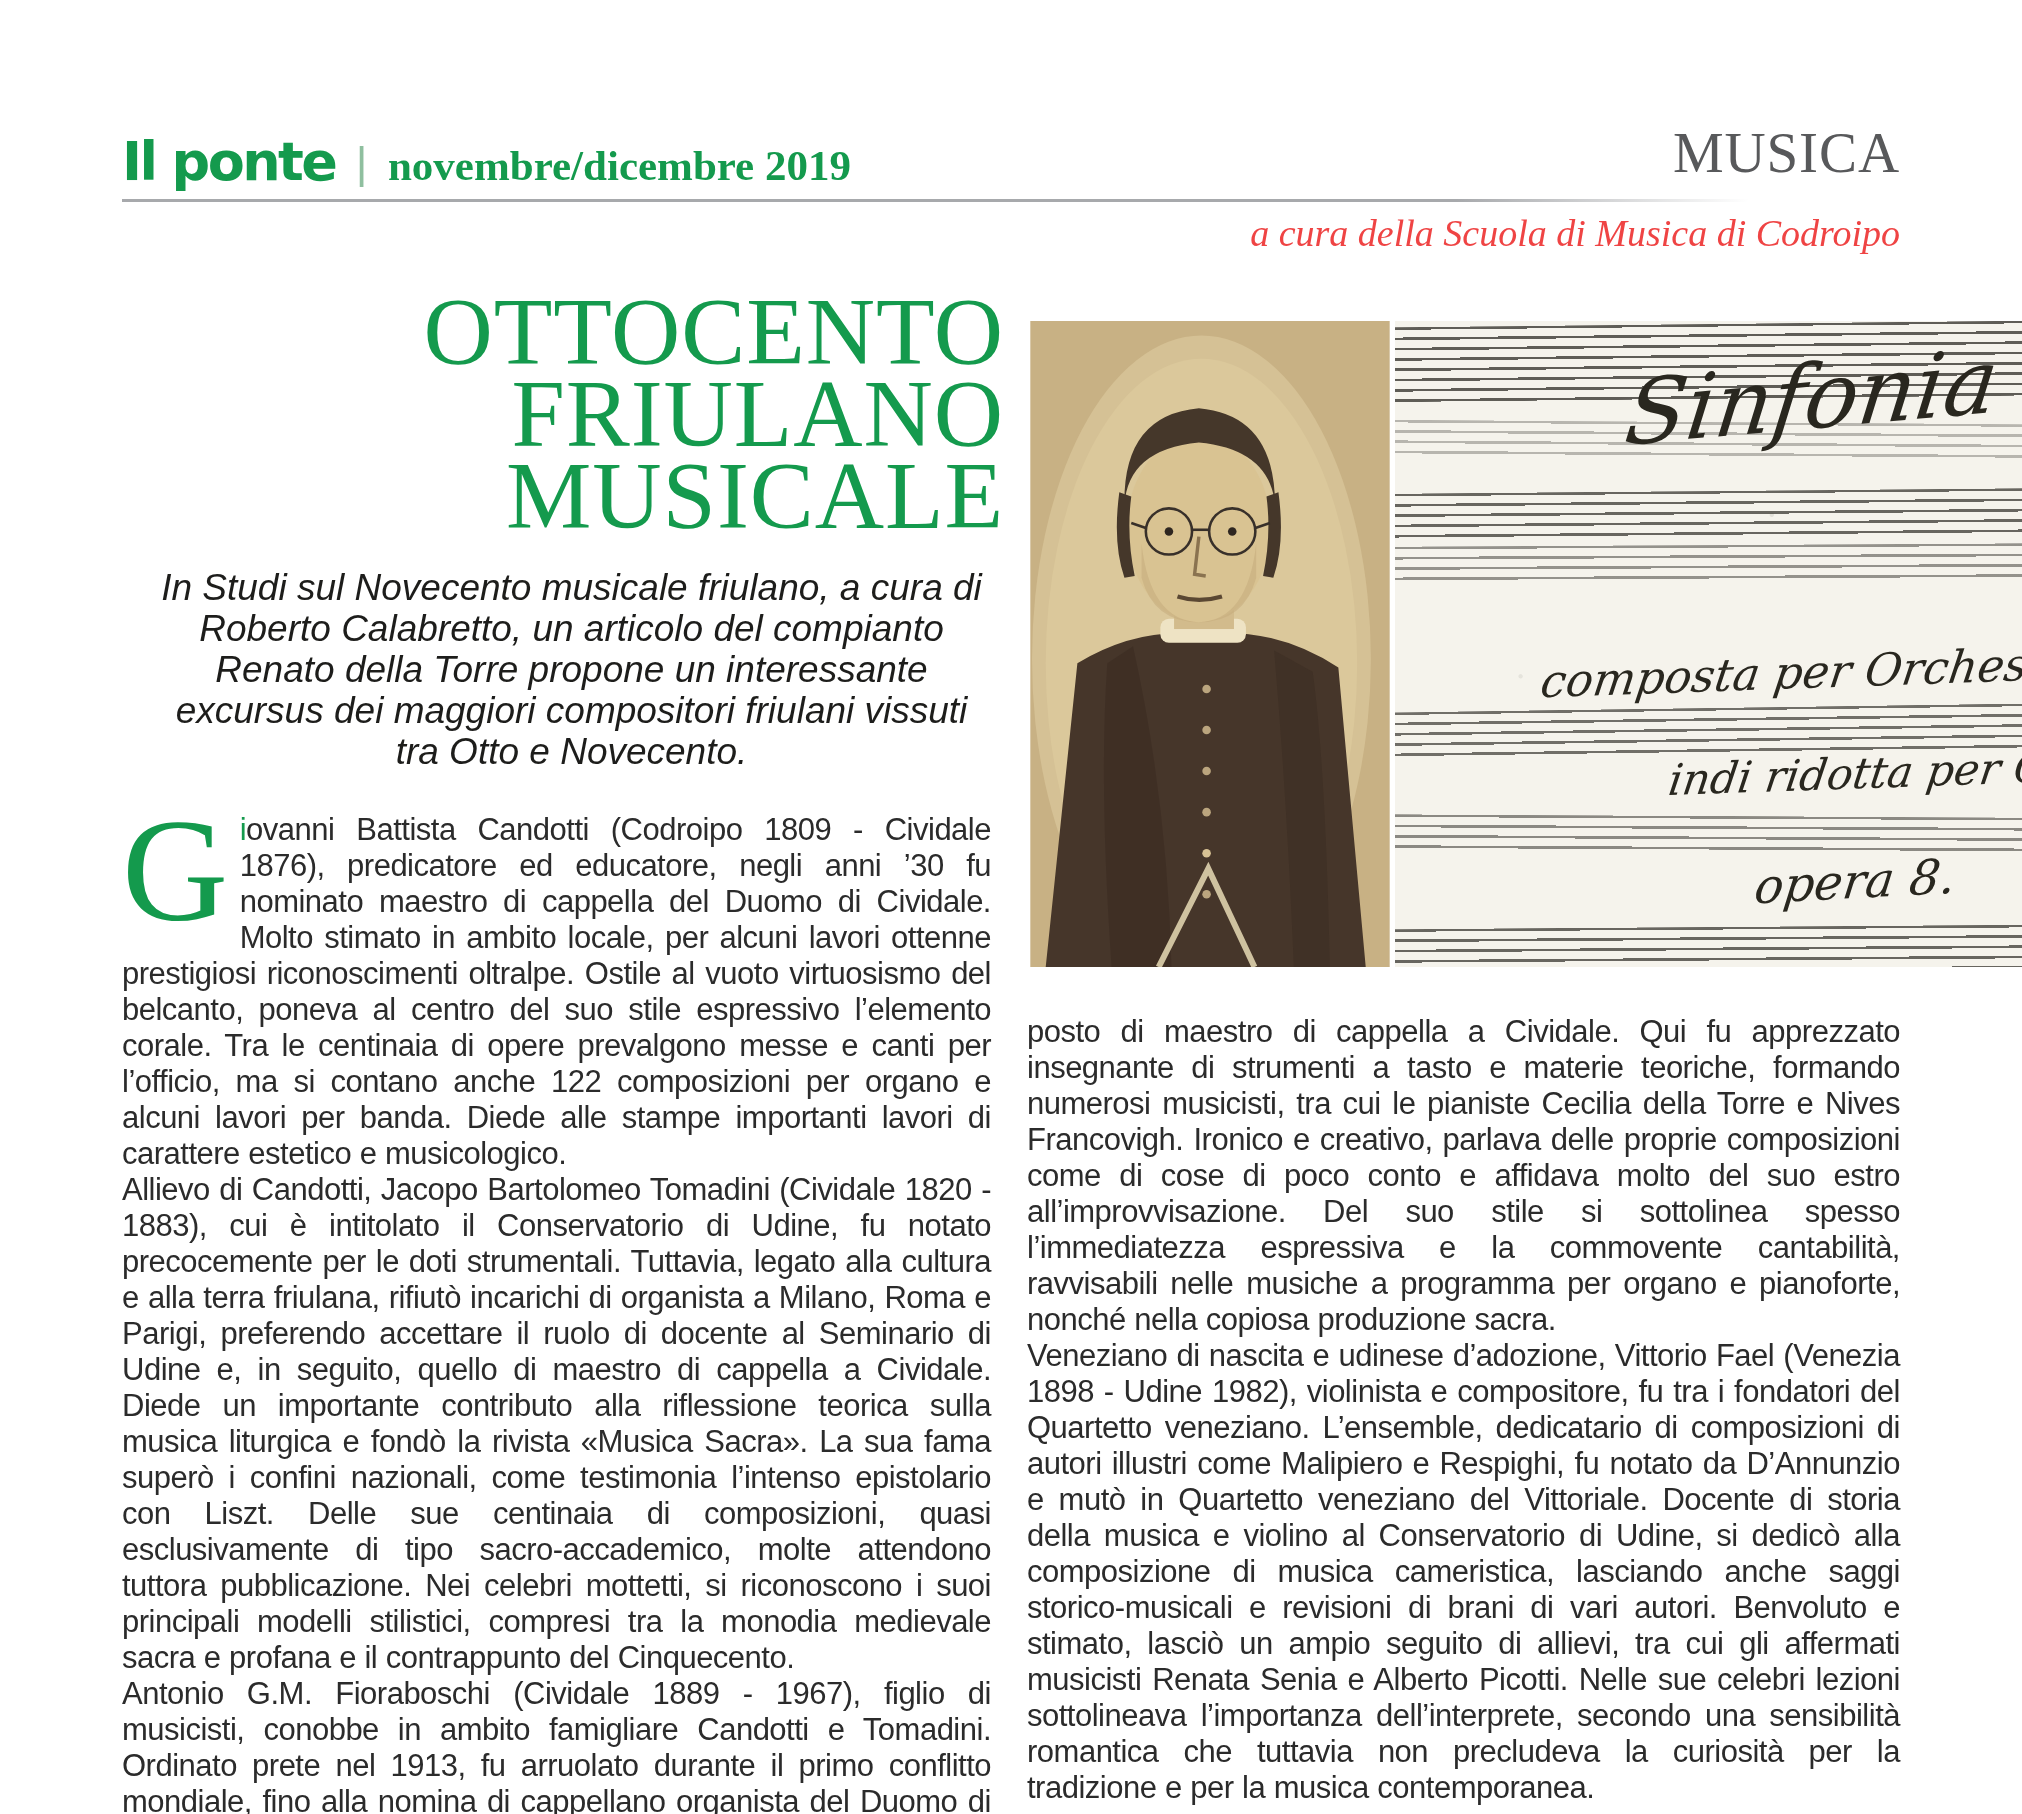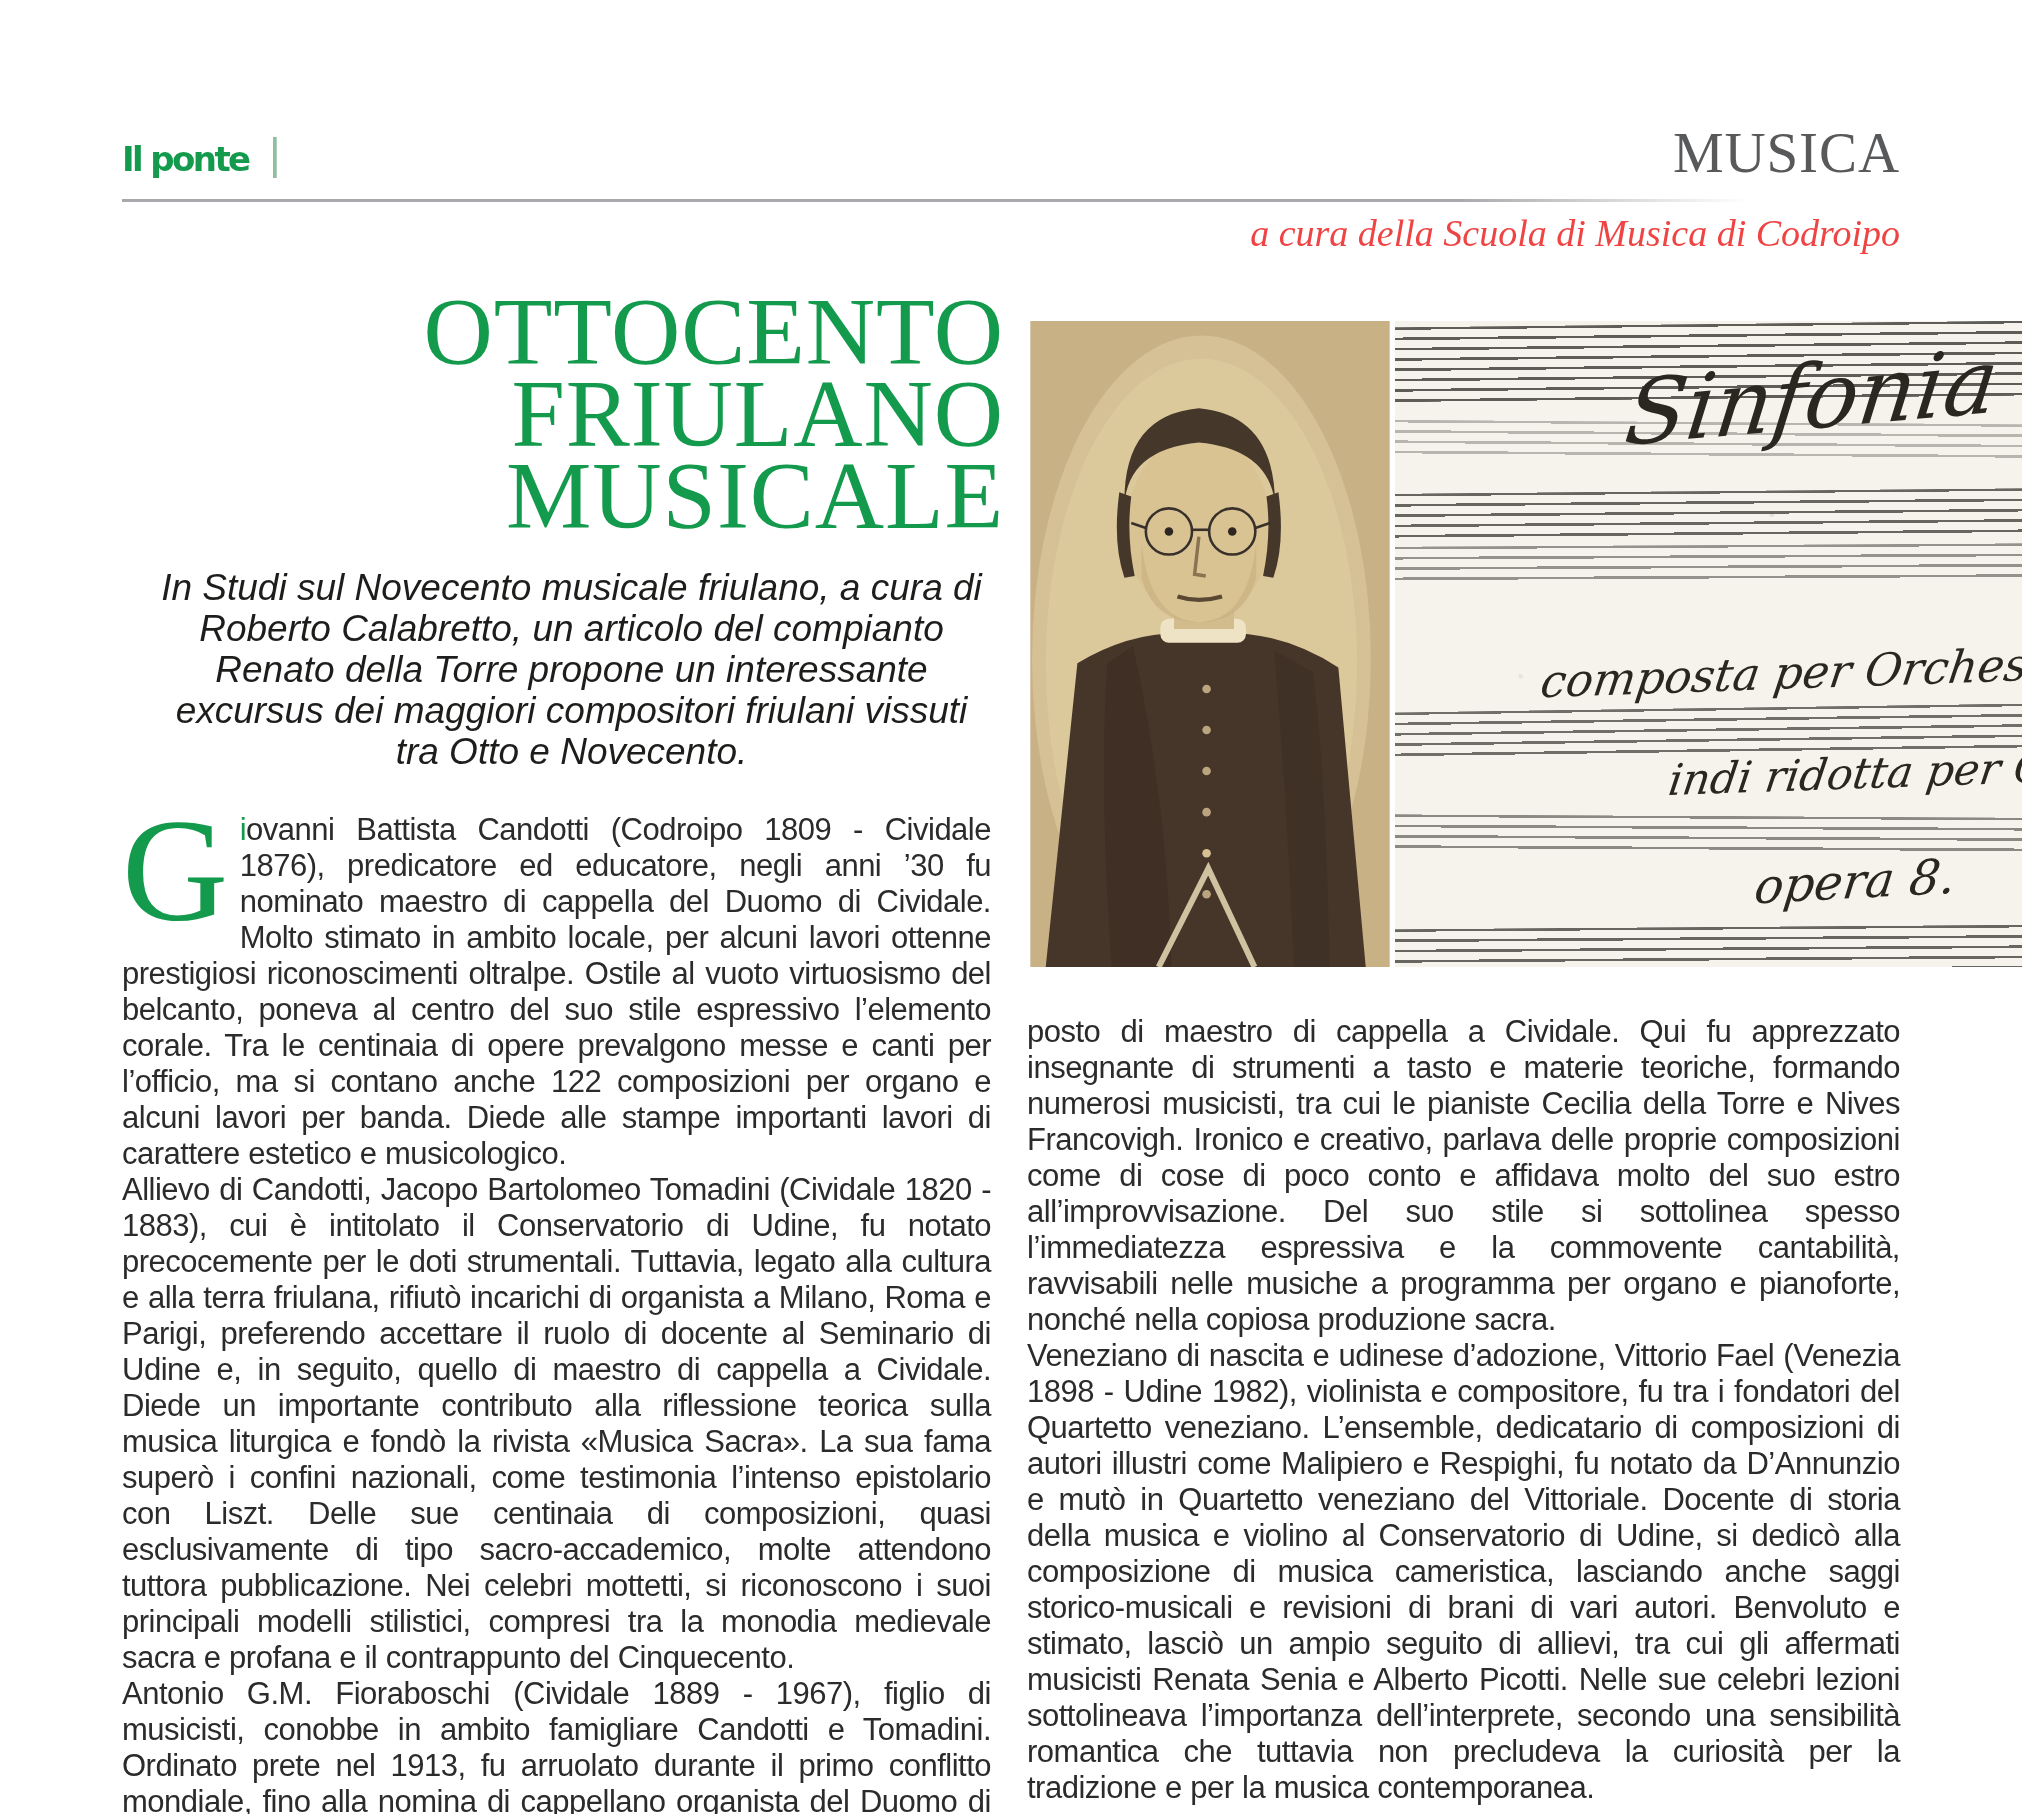--- a/index.html
+++ b/index.html
@@ -1,21 +1,21 @@
 <!DOCTYPE html>
 <html lang="it" style="font-size:13.7px"><head>
 <meta charset="utf-8">
 <style>
   html,body{margin:0;padding:0;background:#ffffff;}
   .page{position:relative;width:2022px;height:1815px;background:#ffffff;overflow:hidden;
         font-family:"Liberation Sans",sans-serif;color:#2b2b2b;}
 
   
   .masthead{position:absolute;left:122px;top:130px;display:flex;align-items:baseline;gap:20.5px;}
-  .logo{font-family:"DejaVu Sans",sans-serif;font-weight:700;font-size:34px;color:#149a4d;
+  .logo{font-family:"DejaVu Sans",sans-serif;font-weight:700;font-size:54px;color:#149a4d;
         letter-spacing:-2.6px;}
   .masthead-sep{font-size:45px;color:#8fbf9f;font-weight:300;transform:translateY(-1.7px);}
   .issue{font-family:"Liberation Serif",serif;font-weight:700;font-size:43px;color:#149a4d;}
   .section-label{position:absolute;right:122px;top:120px;font-family:"Liberation Serif",serif;
         font-size:57px;color:#58595b;letter-spacing:0.9px;}
   .header-rule{position:absolute;left:122px;top:199px;height:3.4px;width:1627px;
         background:linear-gradient(to right,#a7a9ac 82%,rgba(167,169,172,0));}
   .byline{position:absolute;right:122px;top:211px;font-family:"Liberation Serif",serif;
         font-style:italic;font-size:38px;color:#ef4444;}
 
@@ -67,20 +67,21 @@
   .hand.w4{top:532px;left:360px;font-size:48px;transform:rotate(-3deg) skewX(-10deg);}
 </style>
 </head>
 <body>
 
 <div class="page">
 
   <div class="masthead">
     <span class="logo">Il ponte</span>
     <span class="masthead-sep">|</span>
+    <span class="issue">novembre/dicembre 2019</span>
   </div>
   <div class="section-label">MUSICA</div>
   <div class="header-rule"></div>
   <div class="byline">a cura della Scuola di Musica di Codroipo</div>
 
   <div class="article-title">
     <div>OTTOCENTO</div>
     <div>FRIULANO</div>
     <div>MUSICALE</div>
   </div>

